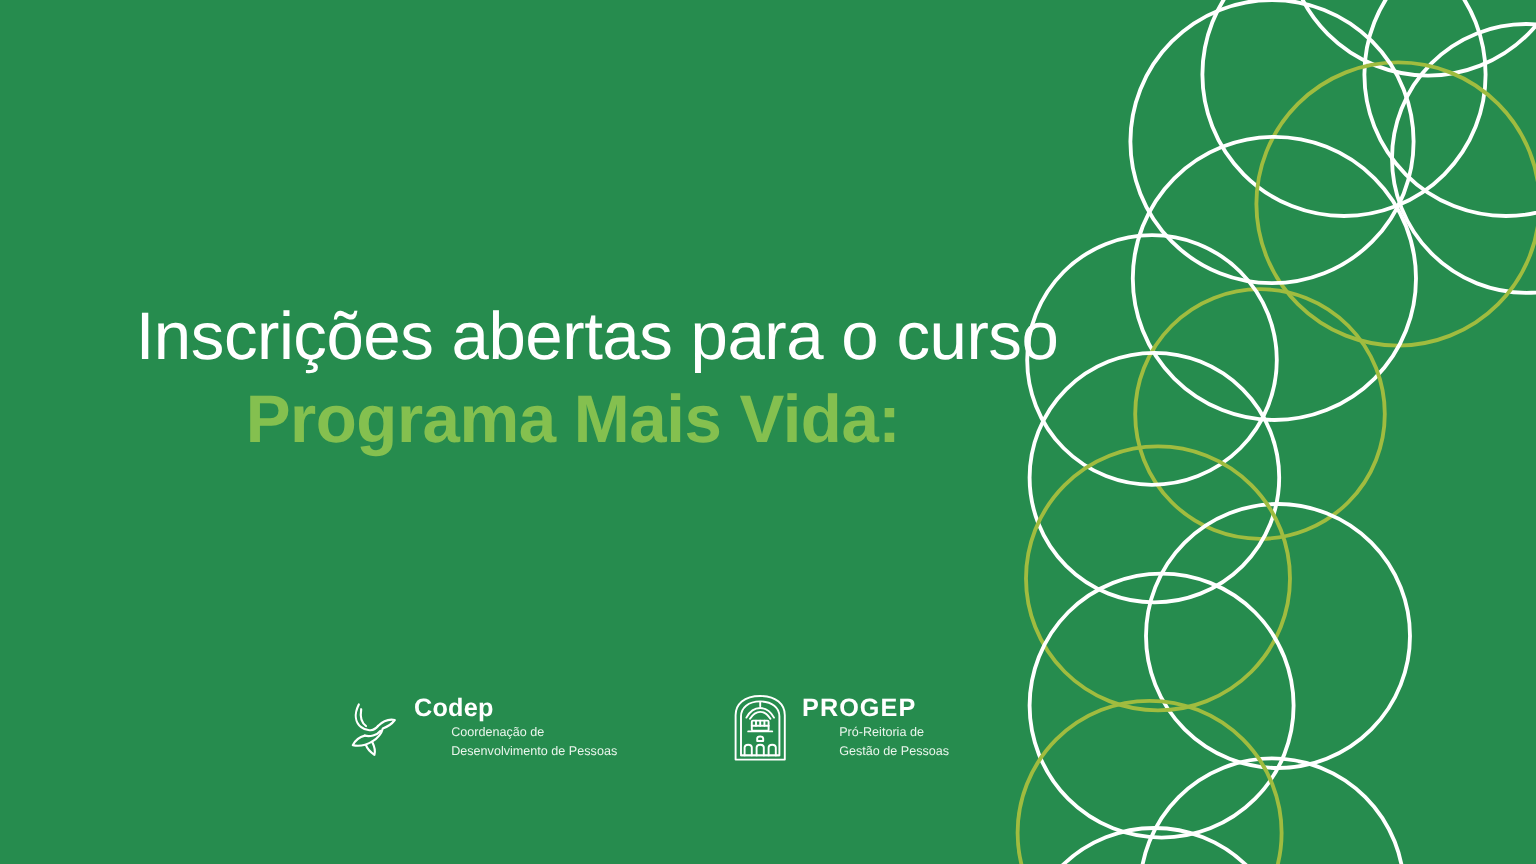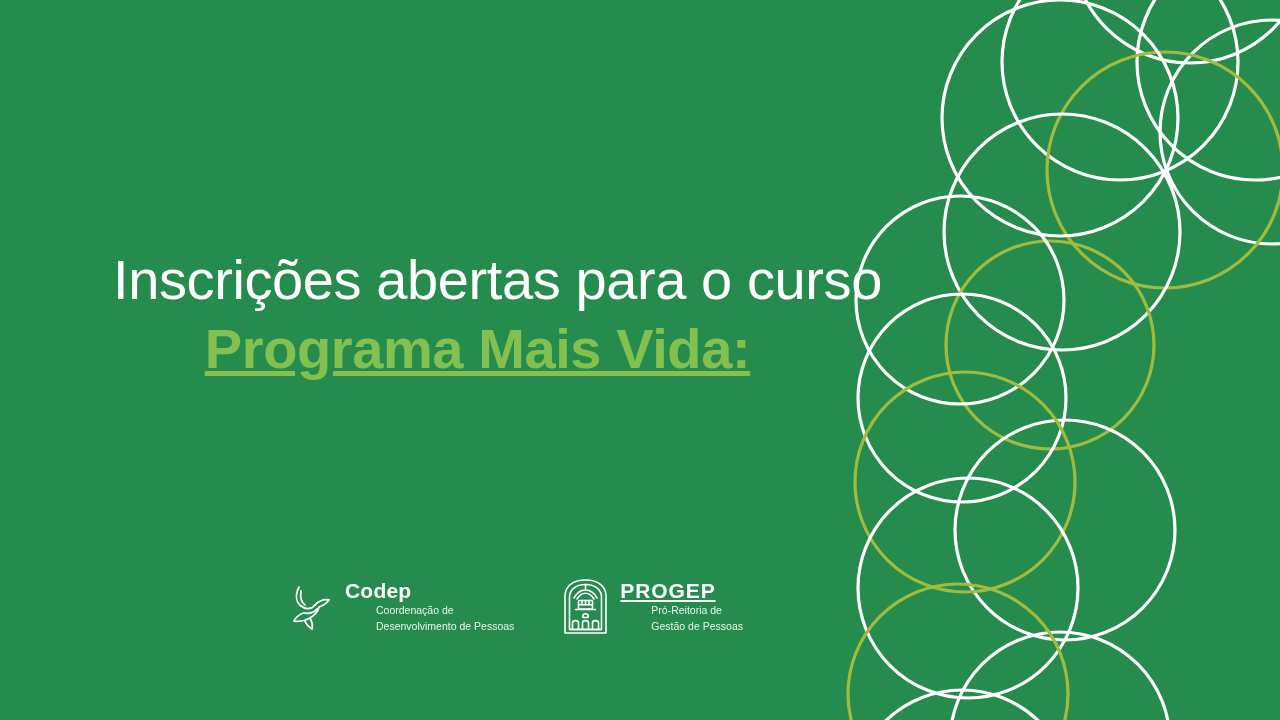--- a/index.html
+++ b/index.html
@@ -44,30 +44,30 @@
     font-weight: 400;
     color: #ffffff;
     margin-bottom: 4px;
     padding-left: 40px;
   }
   .line-2, .line-3 {
     font-size: 56px;
     font-weight: 700;
     color: #84c04f;
   }
-  .line-2 { margin-bottom: 20px; text-decoration: underline; }
+  .line-2 { margin-bottom: 20px; }
 
   
   #logos {
     position: absolute;
     left: 288px;
     top: 578px;
     display: flex;
     align-items: center;
-    gap: 48px;
+    gap: 96px;
   }
   .logo {
     display: flex;
     align-items: center;
     gap: 11px;
   }
   .logo-mark {
     flex: 0 0 auto;
     display: block;
   }
@@ -85,21 +85,21 @@
   }
   .logo-sub {
     font-size: 10.5px;
     font-weight: 400;
     color: #eaf5ec;
     line-height: 1.32;
     margin-top: 2px;
     white-space: nowrap;
     margin-left: 31px;
   }
-  #progep-logo .logo-name { letter-spacing: 0.9px; text-decoration: underline; }
+  #progep-logo .logo-name { letter-spacing: 0.9px; }
 </style>
 </head>
 <body>
 
 <div id="slide">
 
   <svg id="pattern" viewBox="0 0 1280 720" xmlns="http://www.w3.org/2000/svg" aria-hidden="true">
     <defs>
       <clipPath id="frame">
           <rect x="0" y="0" width="1280" height="720"></rect>

